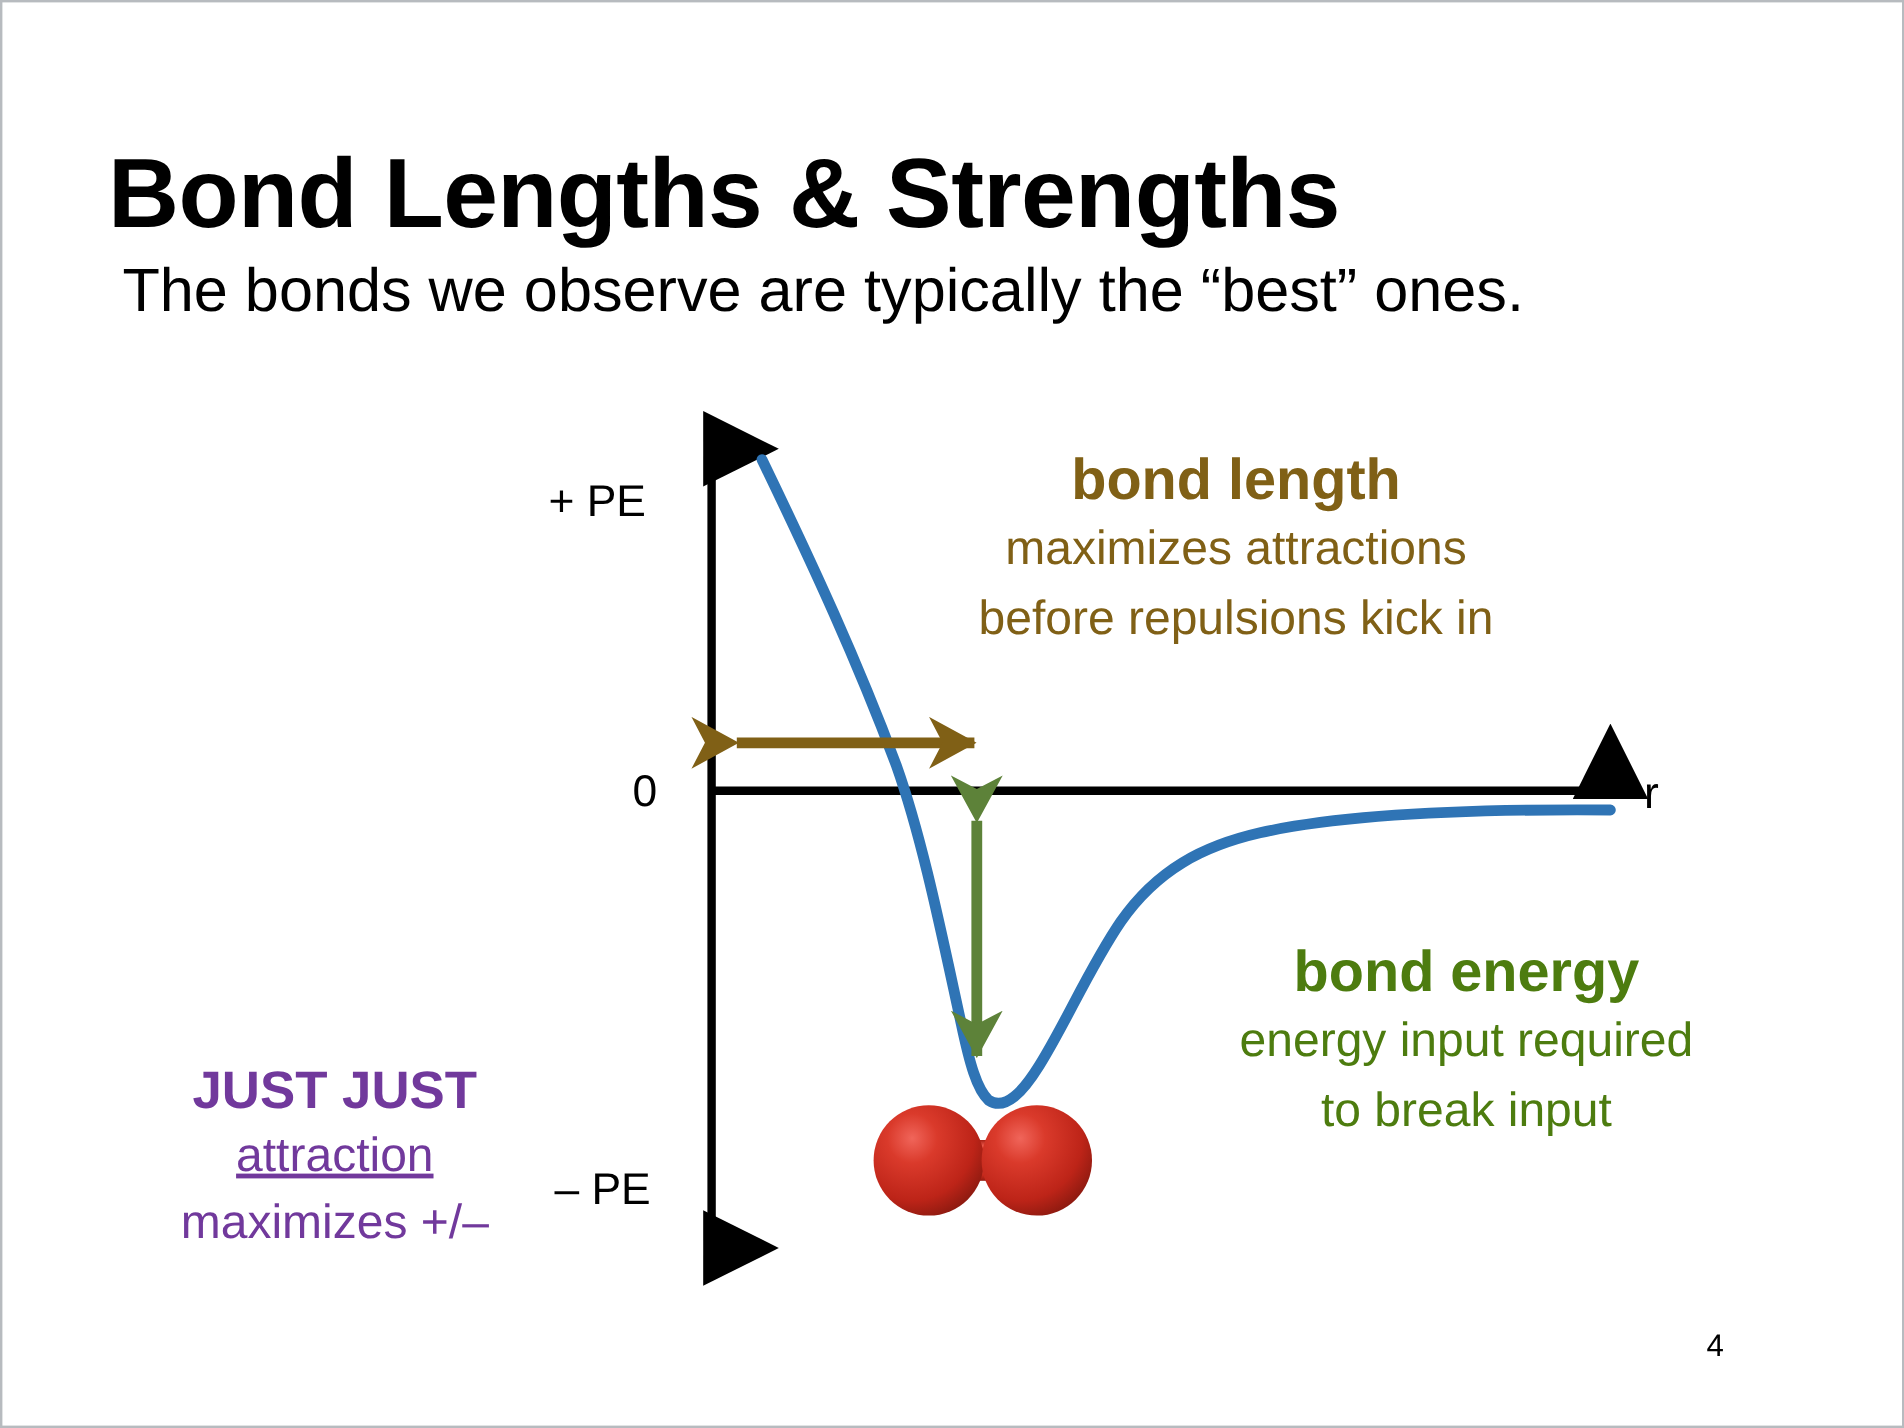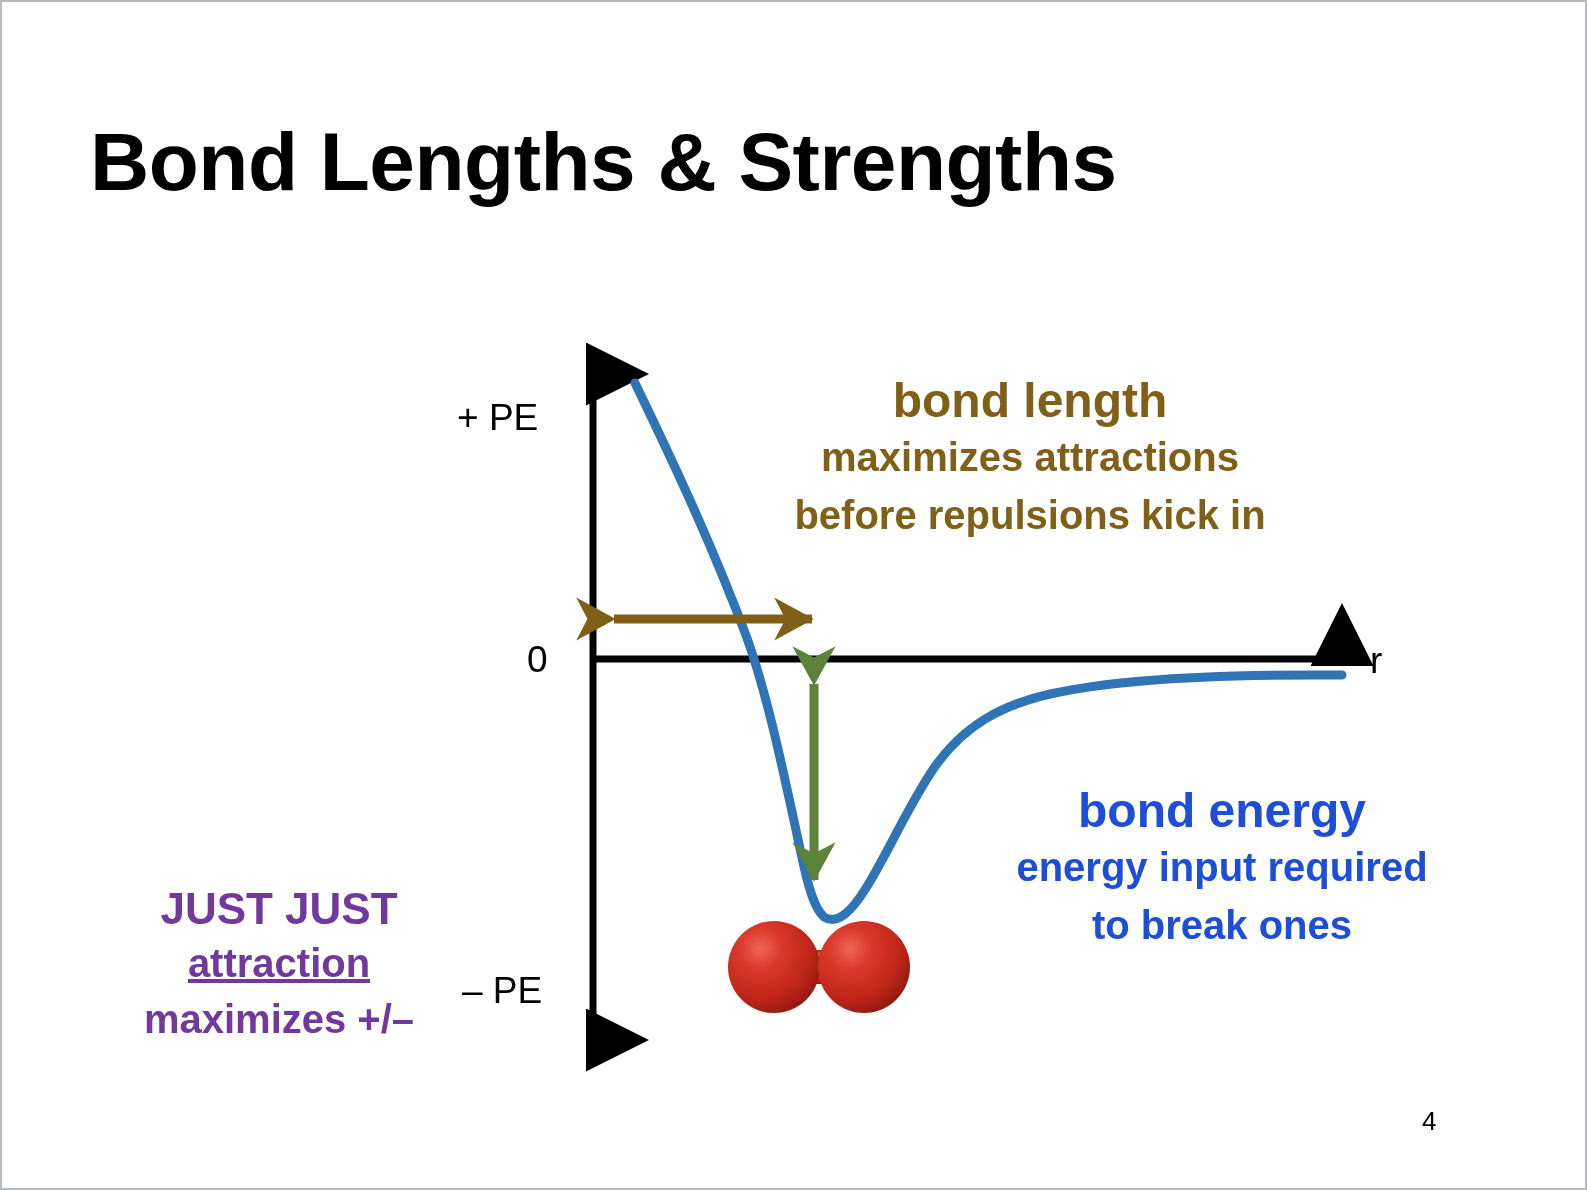--- a/index.html
+++ b/index.html
@@ -63,37 +63,36 @@
   }
   .annotation .ann-head {
     display: block;
     font-weight: bold;
     white-space: nowrap;
     text-align: center;
   }
   .annotation .ann-line {
     display: block;
     white-space: nowrap;
-    font-weight: bold;
   }
 
   #ann-bond-length {
     left: 744px;
     top: 372px;
     width: 568px;
     color: #806016;
   }
   #ann-bond-length .ann-head { font-size: 48px; line-height: 1.12; }
   #ann-bond-length .ann-line { font-size: 40px; line-height: 1.45; }
 
   #ann-bond-energy {
     left: 950px;
     top: 782px;
     width: 540px;
-    color: #1d4ed8;
+    color: #4d7c0f;
   }
   #ann-bond-energy .ann-head { font-size: 48px; line-height: 1.12; }
   #ann-bond-energy .ann-line { font-size: 40px; line-height: 1.45; }
 
   #ann-just-right {
     left: 72px;
     top: 882px;
     width: 410px;
     color: #71399c;
   }
@@ -121,20 +120,21 @@
     font-size: 26px;
     color: #000000;
   }
 </style>
 </head>
 <body>
 
 <div id="slide">
 
   <h1 id="slide-title">Bond Lengths &amp; Strengths</h1>
+  <div id="slide-subtitle">The bonds we observe are typically the “best” ones.</div>
 
   <div id="figure">
     <svg width="1587" height="1190" viewBox="0 0 1587 1190">
       <defs>
         <radialGradient id="atomGrad" cx="35%" cy="30%" r="75%">
           <stop offset="0%" stop-color="#f0655a"></stop>
           <stop offset="30%" stop-color="#da3a2b"></stop>
           <stop offset="75%" stop-color="#bd2418"></stop>
           <stop offset="100%" stop-color="#8e1a10"></stop>
         </radialGradient>
@@ -195,21 +195,21 @@
 
   <div class="annotation" id="ann-bond-length">
     <span class="ann-head">bond length</span>
     <span class="ann-line">maximizes attractions</span>
     <span class="ann-line">before repulsions kick in</span>
   </div>
 
   <div class="annotation" id="ann-bond-energy">
     <span class="ann-head">bond energy</span>
     <span class="ann-line">energy input required</span>
-    <span class="ann-line">to break ones</span>
+    <span class="ann-line">to break input</span>
   </div>
 
   <div class="annotation" id="ann-just-right">
     <span class="ann-head">JUST JUST</span>
     <span class="ann-line ann-underline">attraction</span>
     <span class="ann-line">maximizes +/–</span>
   </div>
 
   <div id="slide-number">4</div>
 

